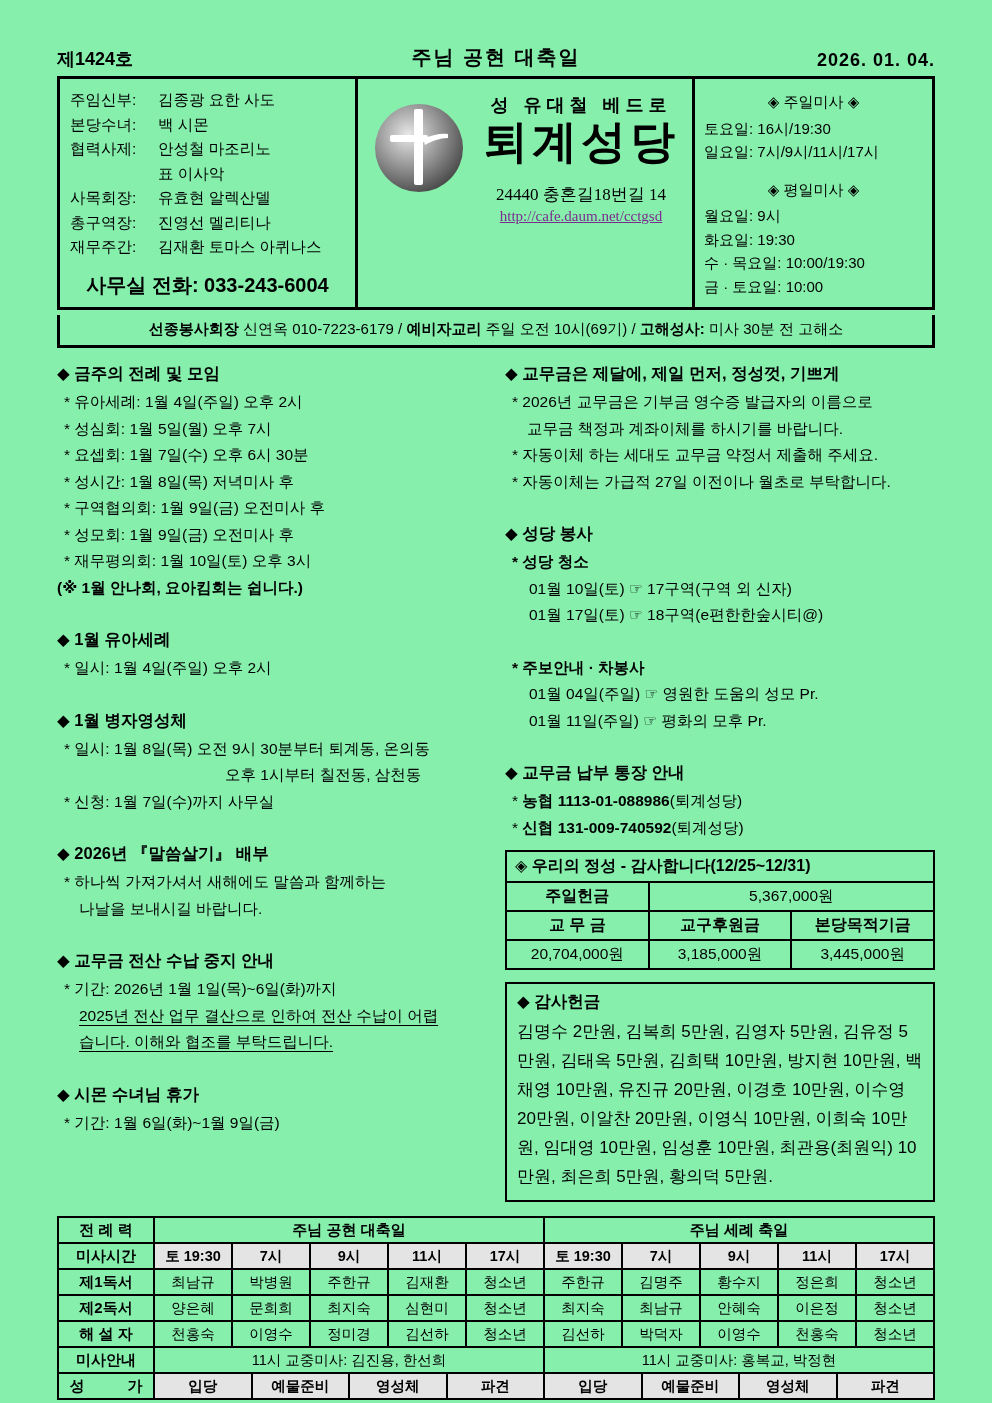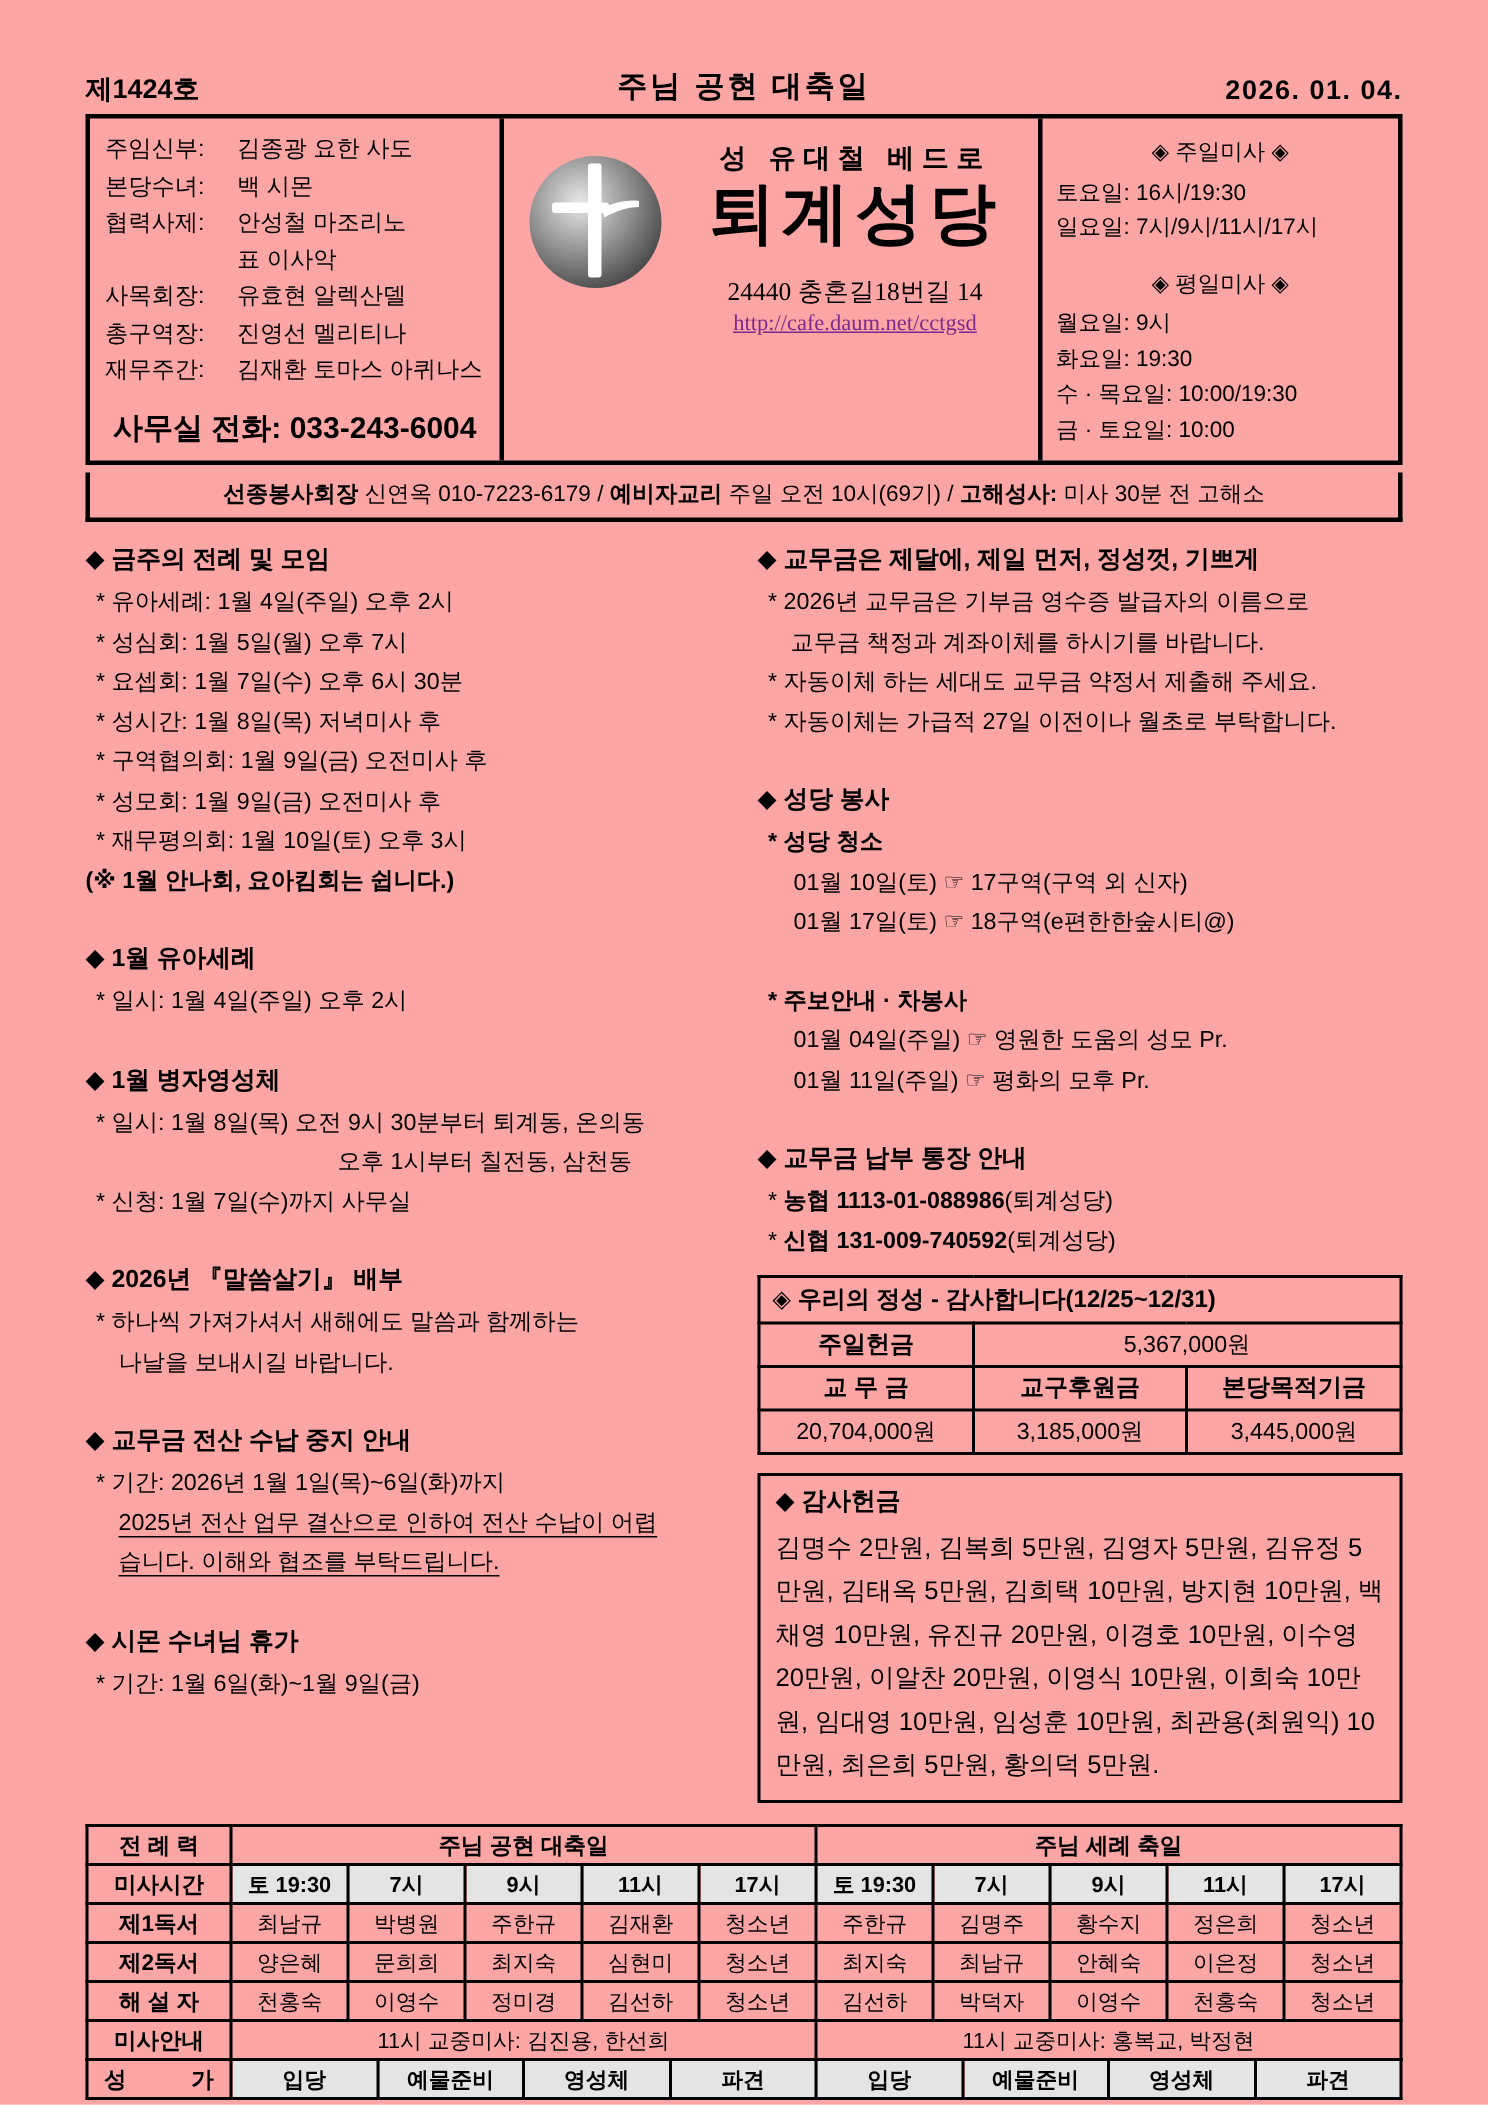--- a/index.html
+++ b/index.html
@@ -1,29 +1,29 @@
 <!DOCTYPE html>
 <html><head>
 <meta charset="utf-8">
 <style>
   * { box-sizing: border-box; }
   body { margin:0; background:#fff; color:#000;
          font-family:"Liberation Sans","DejaVu Sans",sans-serif; }
-  .page { position:relative; width:992px; height:1403px; background:#fca5a5; overflow:hidden; }
+  .page { position:relative; width:992px; height:1403px; background:#86efac; overflow:hidden; }
   .content { margin:0 57px; width:878px; position:relative; }
 
   
   .titlebar { display:flex; align-items:flex-end; padding-top:44px; font-weight:bold; }
   .titlebar .issue { flex:1; font-size:18px; }
   .titlebar .feast { font-size:20px; letter-spacing:2px; }
   .titlebar .date  { flex:1; text-align:right; font-size:18px; letter-spacing:1px; }
 
   
   .frame { border:3px solid #000; display:flex; margin-top:5px; }
-  .staff-box { width:276px; border-right:3px solid #000; padding:9px 10px 8px; }
+  .staff-box { width:298px; border-right:3px solid #000; padding:9px 10px 8px; }
   .staff-row { display:flex; font-size:15.5px; line-height:24.5px; }
   .staff-role { width:88px; flex:none; }
   .office-phone { text-align:center; font-weight:bold; margin-top:12px; font-size:20px; }
 
   .center-box { flex:1; position:relative; padding:10px 6px 8px 10px; }
   .logo { position:absolute; left:14px; top:22px; }
   .church-text { margin-left:108px; text-align:center; }
   .patron { font-size:18px; font-weight:bold; letter-spacing:5px; margin-top:4px; }
   .church-name { font-size:45px; font-weight:900; letter-spacing:4px; line-height:1.1; }
   .address { font-family:"Liberation Serif","DejaVu Serif",serif; font-size:17px; margin-top:16px; }

